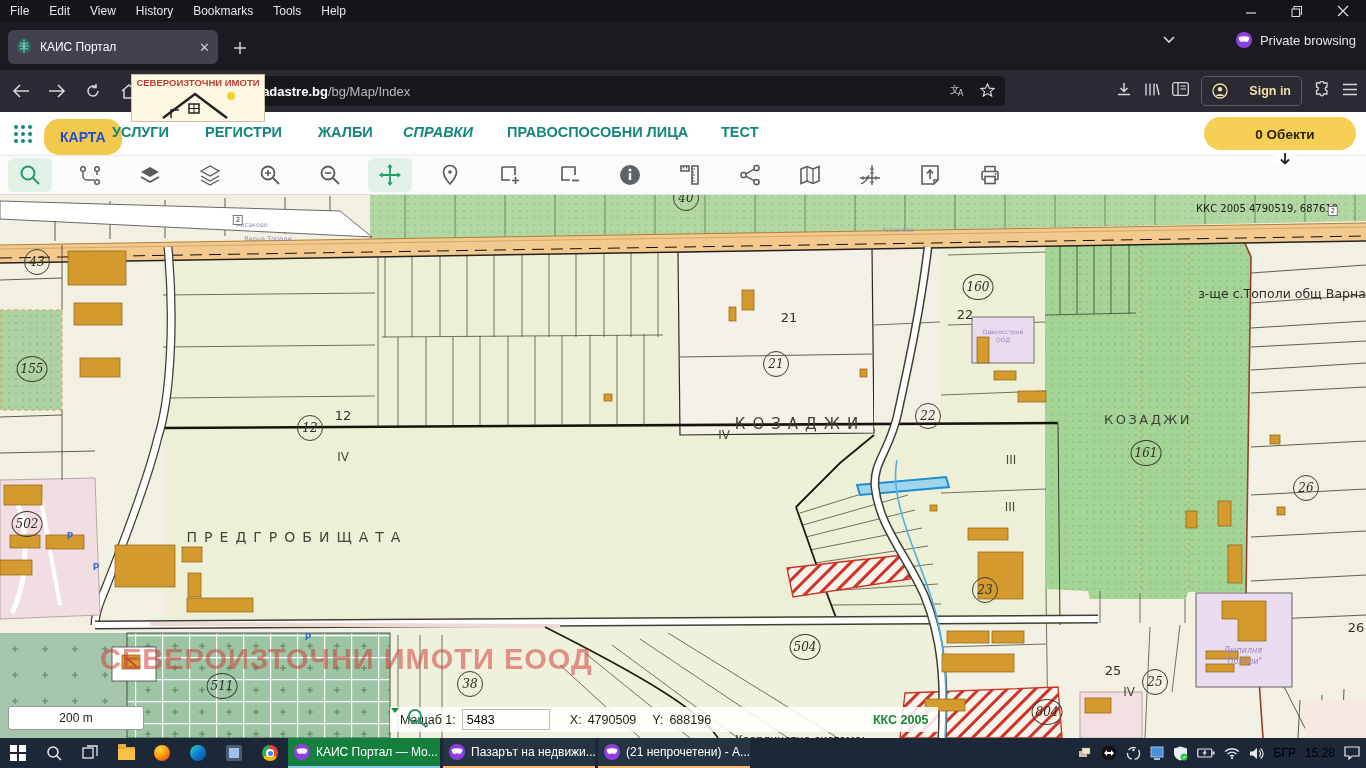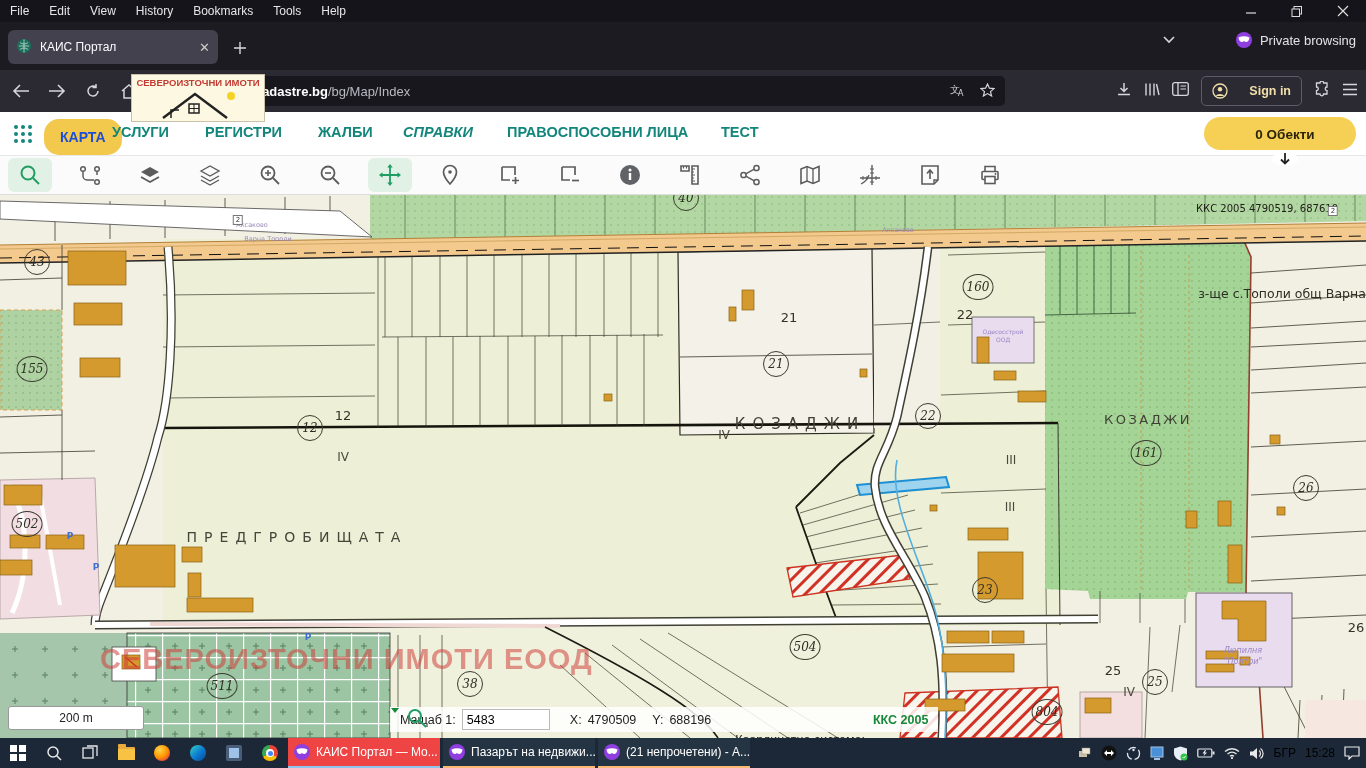--- a/index.html
+++ b/index.html
@@ -58,21 +58,21 @@
   .watermark{position:absolute;left:100px;top:448px;font-size:29px;font-weight:bold;color:rgba(206,64,58,0.55);letter-spacing:1px;white-space:nowrap;font-family:"Liberation Sans",sans-serif;}
   .scalebar{position:absolute;left:8px;top:511px;width:136px;height:24px;background:#fff;border:1px solid #999;border-radius:3px;display:flex;align-items:center;justify-content:center;font-size:12px;color:#222;box-sizing:border-box;}
   .map-statusbar{position:absolute;left:390px;top:512px;height:25px;background:rgba(255,255,255,0.85);display:flex;align-items:center;gap:6px;padding:0 10px;font-size:12.5px;color:#1d1d1d;}
   .map-statusbar .scale-input{width:78px;height:19px;border:1px solid #bbb;font-size:12.5px;padding:0 4px;font-family:"Liberation Sans",sans-serif;}
   .map-statusbar .crs{color:#178a3a;font-weight:bold;margin-left:2px;}
   .attribution{position:absolute;left:1186px;top:511px;width:172px;height:25px;background:#2e9e6a;border-radius:2px;display:flex;align-items:center;justify-content:center;color:#fff;font-size:10.5px;white-space:nowrap;}
   
   .taskbar{position:absolute;left:0;top:738px;width:1366px;height:30px;background:#1c2838;display:flex;align-items:center;color:#fff;}
   .tb-ic{width:36px;height:30px;display:flex;align-items:center;justify-content:center;}
   .tb-win{height:30px;width:152px;display:flex;align-items:center;gap:6px;padding:0 6px;box-sizing:border-box;font-size:12px;white-space:nowrap;overflow:hidden;margin-right:3px;}
-  .tb-win.active{background:#ef4444;border-bottom:2px solid #8fc6ee;}
+  .tb-win.active{background:#15803d;border-bottom:2px solid #8fc6ee;}
   .tb-win.bg{background:#253443;border-bottom:2px solid #fdba74;}
   .tray{position:absolute;right:0;top:738px;height:30px;display:flex;align-items:center;gap:9px;padding-right:6px;font-size:12px;}
   .tray .t-ic{display:flex;align-items:center;justify-content:center;}
   .ffcircle{width:16px;height:16px;border-radius:50%;background:radial-gradient(circle at 35% 30%,#ffd54a 0%,#ff9500 50%,#e3364e 85%);}
   .edgecircle{width:16px;height:16px;border-radius:50%;background:linear-gradient(135deg,#35d2c0,#0b78d1 55%,#0a4a8f);}
   .chrome{width:16px;height:16px;border-radius:50%;background:conic-gradient(#ea4335 0 120deg,#fbbc05 120deg 240deg,#34a853 240deg 360deg);position:relative;}
   .chrome i{position:absolute;left:4px;top:4px;width:8px;height:8px;border-radius:50%;background:#fff;}
   .chrome i b{position:absolute;left:1.5px;top:1.5px;width:5px;height:5px;border-radius:50%;background:#4285f4;}
   .photos{width:16px;height:16px;border-radius:2px;background:#4a5d78;position:relative;}
   .photos i{position:absolute;left:3px;top:3px;width:10px;height:10px;background:#9fc3e8;}

